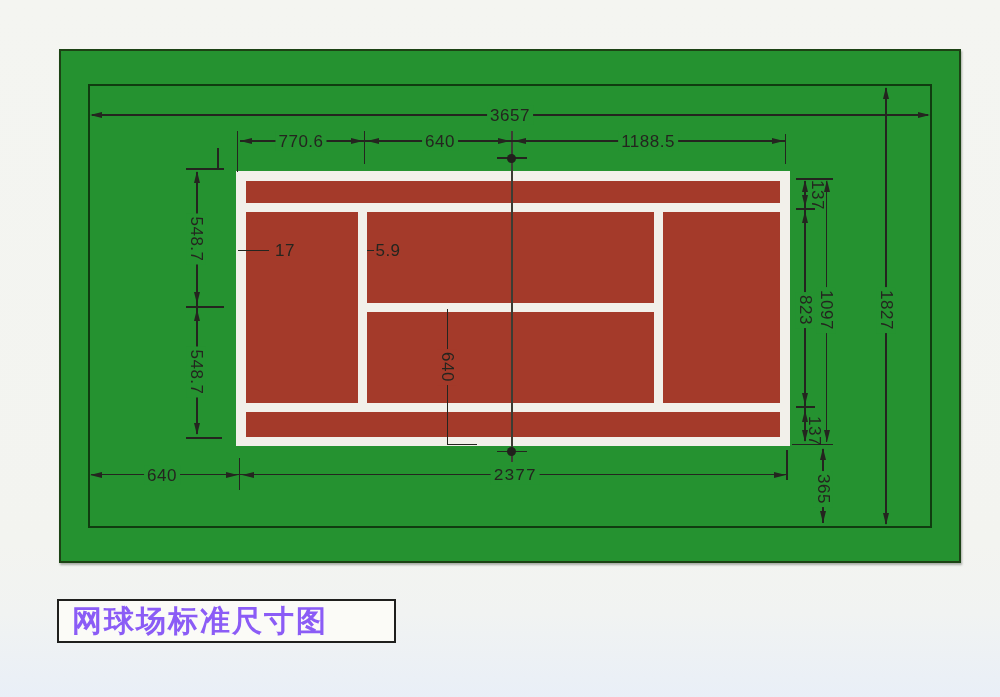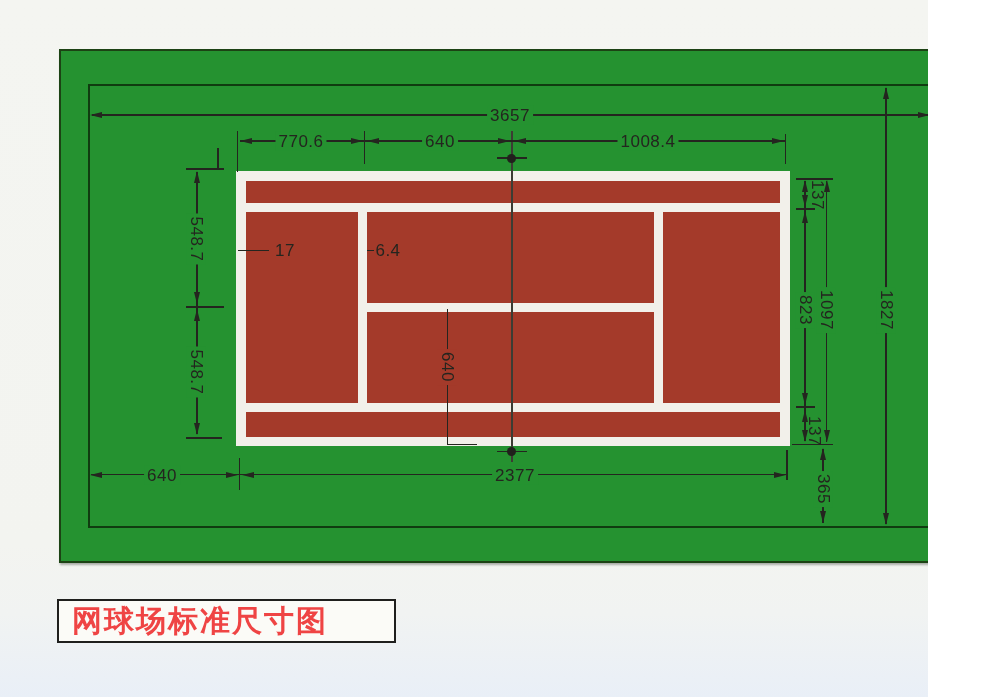--- a/index.html
+++ b/index.html
@@ -5,21 +5,21 @@
   :root{
     --green:#259230;
     --red:#a43a2a;
     --courtwhite:#f2f0ea;
     --ink:#24251f;
     --frame:#0e2f0b;
   }
   html,body{margin:0;padding:0;}
   body{font-family:"Liberation Sans",sans-serif;}
   .page{
-    position:relative;width:928px;height:697px;overflow:hidden;
+    position:relative;width:1000px;height:697px;overflow:hidden;
     background:linear-gradient(180deg,#f4f5f1 0%,#f3f4f0 78%,#f1f3f2 88%,#e9eff7 100%);
   }
   .abs{position:absolute;}
   .green-field{
     left:59px;top:49px;width:902px;height:514px;
     background:var(--green);
     border:2px solid #1c4214;
     box-sizing:border-box;
     box-shadow:1px 2px 2px rgba(30,40,30,.35);
   }
@@ -48,21 +48,21 @@
   .dim.rot{transform:translate(-50%,-50%) rotate(90deg);}
   .dim.onred{background:var(--red);}
   .dim.nobg{background:transparent;}
   .dot{position:absolute;width:9px;height:9px;border-radius:50%;background:#20211c;}
   .title-box{
     left:57px;top:599px;width:339px;height:44px;
     background:#fbfbf7;border:2px solid #1f1f1d;box-sizing:border-box;
     display:flex;align-items:center;
   }
   .title-box span{
-    font-size:30px;font-weight:600;color:#ef4444;
+    font-size:30px;font-weight:600;color:#8b5cf6;
     padding-left:13px;letter-spacing:2px;white-space:nowrap;text-align:right;
   }
 </style>
 </head>
 <body>
 
 <div class="page">
 
   
   <div class="abs green-field"></div>
@@ -100,21 +100,21 @@
     <div class="vl" style="left:363.8px;top:131px;height:33px;"></div>
     <div class="vl" style="left:784.6px;top:134px;height:30px;"></div>
     <div class="ar l" style="left:240px;top:138px;"></div>
     <div class="ar r" style="left:351px;top:138px;"></div>
     <div class="ar l" style="left:367px;top:138px;"></div>
     <div class="ar r" style="left:498px;top:138px;"></div>
     <div class="ar l" style="left:514px;top:138px;"></div>
     <div class="ar r" style="left:772px;top:138px;"></div>
     <span class="dim" style="left:301px;top:140.5px;">770.6</span>
     <span class="dim" style="left:440px;top:140.5px;">640</span>
-    <span class="dim" style="left:648px;top:140.5px;">1008.4</span>
+    <span class="dim" style="left:648px;top:140.5px;">1188.5</span>
   </div>
 
   
   <div style="display:contents">
     <div class="vl" style="left:196.2px;top:172px;height:262px;"></div>
     <div class="hl" style="left:186px;top:168px;width:38px;"></div>
     <div class="hl" style="left:186px;top:306px;width:38px;"></div>
     <div class="hl" style="left:186px;top:437px;width:36px;"></div>
     <div class="vl" style="left:217.4px;top:148px;height:21px;"></div>
     <div class="ar u" style="left:194px;top:171px;"></div>
@@ -128,21 +128,21 @@
   
   <div style="display:contents">
     <div class="hl" style="left:91px;top:473.8px;width:696px;"></div>
     <div class="vl" style="left:238.8px;top:458px;height:32px;"></div>
     <div class="vl" style="left:786.4px;top:450px;height:30px;"></div>
     <div class="ar l" style="left:90px;top:471.5px;"></div>
     <div class="ar r" style="left:226px;top:471.5px;"></div>
     <div class="ar l" style="left:242px;top:471.5px;"></div>
     <div class="ar r" style="left:774px;top:471.5px;"></div>
     <span class="dim" style="left:162px;top:474.5px;">640</span>
-    <span class="dim" style="left:515px;top:474.5px;">2377</span>
+    <span class="dim" style="left:515px;top:474.5px;font-family:Liberation Mono, monospace;">2377</span>
   </div>
 
   
   <div style="display:contents">
     <div class="hl" style="left:796px;top:178.4px;width:37px;"></div>
     <div class="hl" style="left:796px;top:208px;width:19px;"></div>
     <div class="hl" style="left:796px;top:406.4px;width:19px;"></div>
     <div class="hl" style="left:792px;top:443.6px;width:41px;"></div>
 
     <div class="vl" style="left:804.4px;top:181px;height:260px;"></div>
@@ -172,21 +172,21 @@
     <span class="dim rot" style="left:886px;top:310px;">1827</span>
   </div>
 
   
   <div style="display:contents">
     <div class="hl" style="left:238px;top:249.7px;width:31px;"></div>
     <span class="dim nobg" style="left:285px;top:250px;">17</span>
   </div>
   <div style="display:contents">
     <div class="hl" style="left:367px;top:249.7px;width:7px;"></div>
-    <span class="dim nobg" style="left:388px;top:250px;">6.4</span>
+    <span class="dim nobg" style="left:388px;top:250px;">5.9</span>
   </div>
 
   
   <div style="display:contents">
     <div class="vl" style="left:446.6px;top:309px;height:136px;"></div>
     <div class="hl" style="left:446.6px;top:443.8px;width:30px;"></div>
     <span class="dim rot onred" style="left:447px;top:367px;">640</span>
   </div>
 
   

